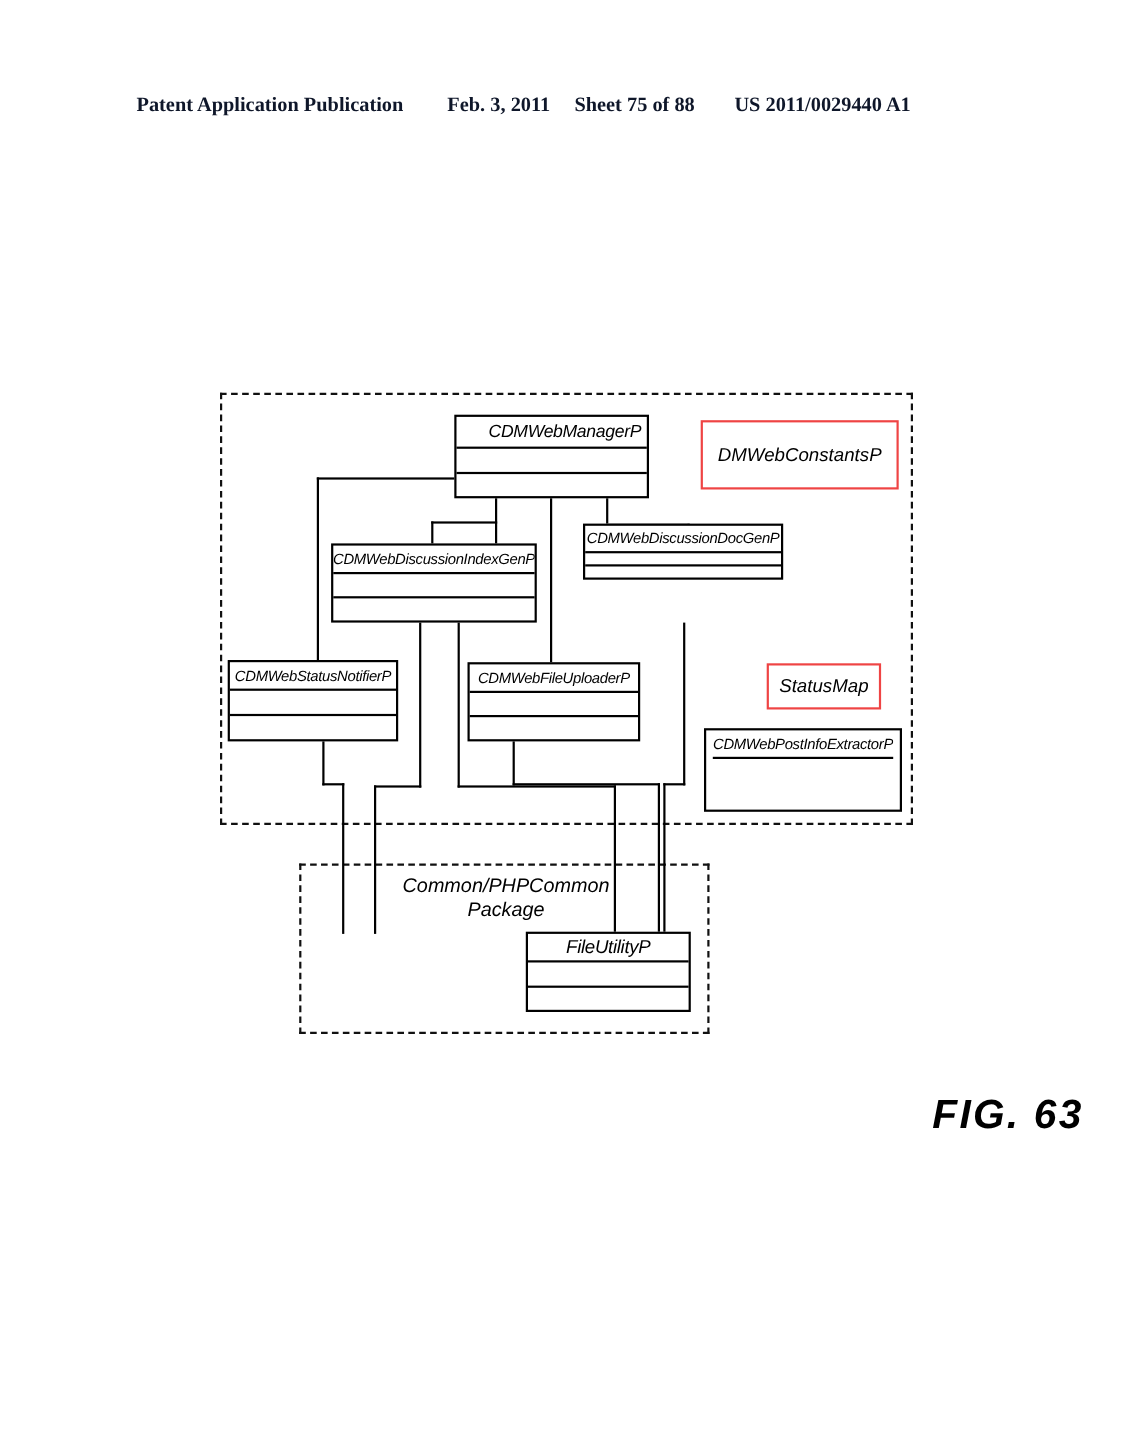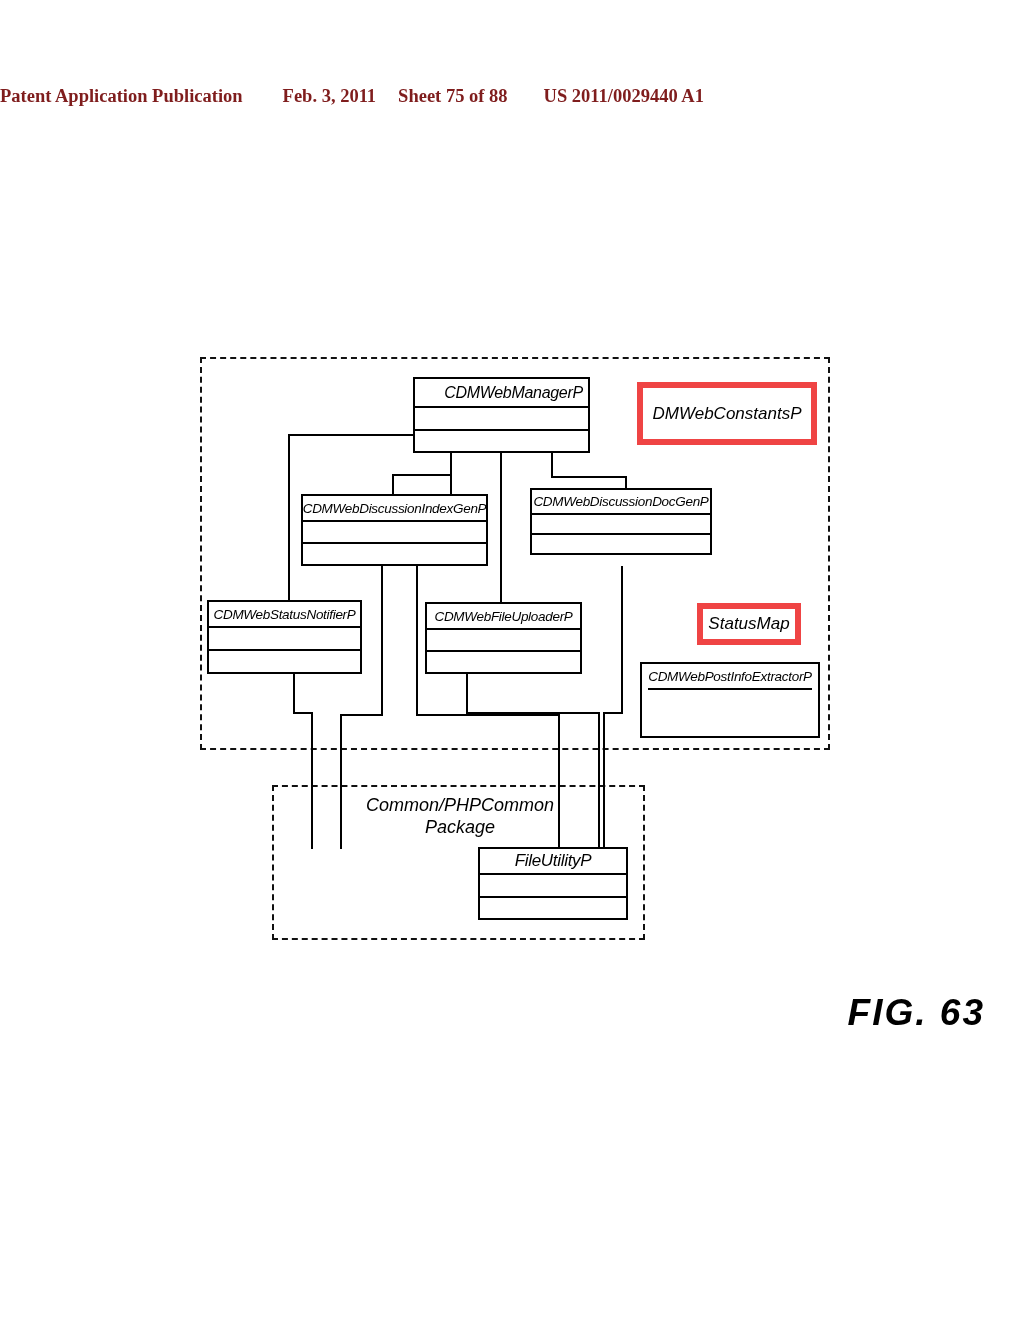--- a/index.html
+++ b/index.html
@@ -15,25 +15,25 @@
     font-family: "Liberation Sans", sans-serif;
     overflow: hidden;
   }
 
   
   #patent-header {
     position: absolute;
     left: 0;
     top: 86px;
     width: 828px;
-    text-align: left;
+    text-align: right;
     font-family: "Liberation Serif", serif;
     font-weight: bold;
     font-size: 18.5px;
-    color: #7f1d1d;
+    color: #0f172a;
     white-space: nowrap;
   }
   #patent-header .seg { display: inline-block; vertical-align: baseline; }
   #patent-header .gap-lg { display: inline-block; width: 40px; }
   #patent-header .gap-md { display: inline-block; width: 22px; }
   #patent-header .gap-xl { display: inline-block; width: 36px; }
 
   
   #diagram {
     position: absolute;
@@ -82,21 +82,21 @@
   }
   .uml-class .cls-ops {
     box-sizing: border-box;
     flex: 1 1 auto;
   }
 
   
   .uml-simple {
     position: absolute;
     box-sizing: border-box;
-    border: 6px solid #ef4444;
+    border: 2px solid #ef4444;
     background: #ffffff;
     z-index: 5;
     display: flex;
     align-items: center;
     justify-content: center;
     font-style: italic;
     font-family: "Liberation Sans", sans-serif;
     color: #000;
     white-space: nowrap;
   }
@@ -193,21 +193,21 @@
   </div>
 
   <div class="uml-simple" style="left:637px; top:382px; width:180px; height:63px; font-size:17px;">DMWebConstantsP</div>
 
   <div class="uml-class" style="left:301px; top:494px; width:187px; height:72px;">
     <div class="cls-name" style="height:26px; font-size:13.5px;">CDMWebDiscussionIndexGenP</div>
     <div class="cls-attrs"></div>
     <div class="cls-ops"></div>
   </div>
 
-  <div class="uml-class" style="left:530px; top:488px; width:182px; height:67px;">
+  <div class="uml-class" style="left:530px; top:476px; width:182px; height:51px;">
     <div class="cls-name" style="height:25px; font-size:13.5px;">CDMWebDiscussionDocGenP</div>
     <div class="cls-attrs"></div>
     <div class="cls-ops"></div>
   </div>
 
   <div class="uml-class" style="left:207px; top:600px; width:155px; height:74px;">
     <div class="cls-name" style="height:26px; font-size:13.5px;">CDMWebStatusNotifierP</div>
     <div class="cls-attrs"></div>
     <div class="cls-ops"></div>
   </div>

